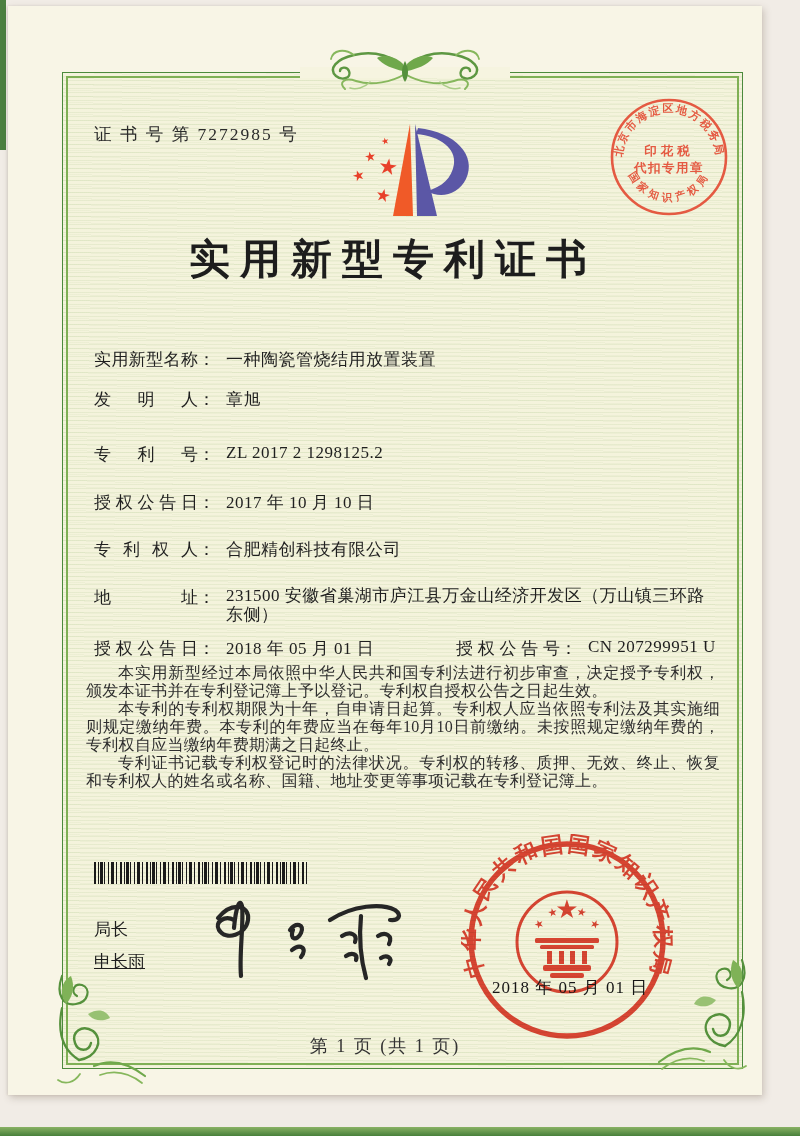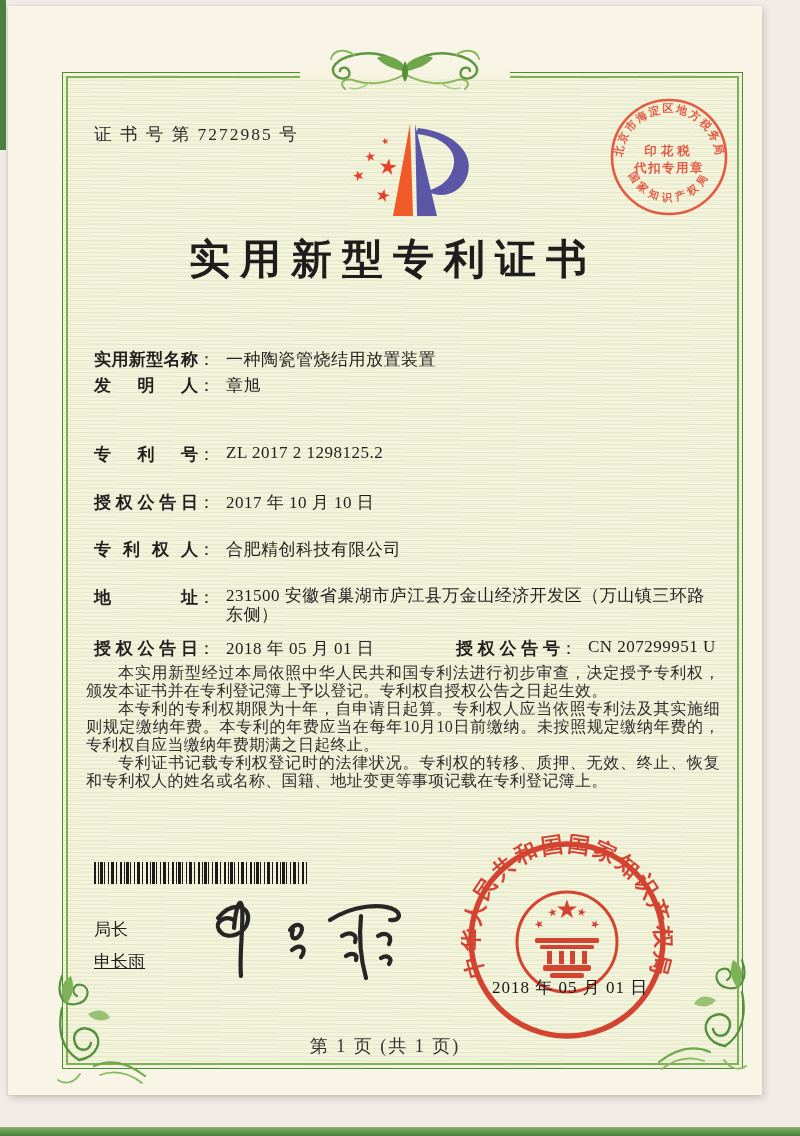--- a/index.html
+++ b/index.html
@@ -33,21 +33,21 @@
   .ornament{position:absolute;}
   .cert-no{position:absolute;left:86px;top:116px;font-size:17.5px;color:#2b2b2b;letter-spacing:2px;}
   .logo{position:absolute;left:330px;top:106px;}
   .tax-stamp{position:absolute;left:596px;top:86px;opacity:.88;}
   .title{
     position:absolute;left:0;right:0;top:226px;text-align:center;padding-left:16px;
     font-size:41px;font-weight:700;color:#1d1d1d;letter-spacing:10px;
   }
   .rows{position:absolute;left:86px;top:0;width:640px;}
   .row{position:absolute;font-size:17px;color:#1f1f1f;}
-  .flabel{display:inline-block;width:104px;text-align:justify;text-align-last:justify;vertical-align:top;font-weight:bold;}
+  .flabel{display:inline-block;width:104px;text-align:justify;text-align-last:justify;vertical-align:top;}
   .colon{display:inline-block;vertical-align:top;}
   .fvalue{display:inline-block;vertical-align:top;margin-left:11px;letter-spacing:.5px;}
   .fvalue.addr{width:484px;line-height:19px;}
   .pair2{position:absolute;left:362px;top:0;white-space:nowrap;}
   .paras{
     position:absolute;left:78px;top:658px;width:634px;
     font-size:16px;line-height:18px;color:#2e2e2e;text-align:justify;
   }
   .paras p{margin:0;text-indent:2em;letter-spacing:.3px;}
   .barcode{
@@ -153,21 +153,21 @@
     <text x="0" y="-2" text-anchor="middle" fill="#e3462e" font-size="12.5" letter-spacing="4" font-weight="bold">印花税</text>
     <text x="0" y="15" text-anchor="middle" fill="#e3462e" font-size="12.5" letter-spacing="1.5" font-weight="bold">代扣专用章</text>
   </svg>
 
   <div class="title">实用新型专利证书</div>
 
   <div class="rows">
     <div class="row" style="top:342px">
       <span class="flabel">实用新型名称</span><span class="colon">：</span><span class="fvalue">一种陶瓷管烧结用放置装置</span>
     </div>
-    <div class="row" style="top:368px">
+    <div class="row" style="top:382px">
       <span class="flabel">发明人</span><span class="colon">：</span><span class="fvalue">章旭</span>
     </div>
     <div class="row" style="top:437px">
       <span class="flabel">专利号</span><span class="colon">：</span><span class="fvalue">ZL 2017 2 1298125.2</span>
     </div>
     <div class="row" style="top:485px">
       <span class="flabel">授权公告日</span><span class="colon">：</span><span class="fvalue">2017 年 10 月 10 日</span>
     </div>
     <div class="row" style="top:532px">
       <span class="flabel">专利权人</span><span class="colon">：</span><span class="fvalue">合肥精创科技有限公司</span>

